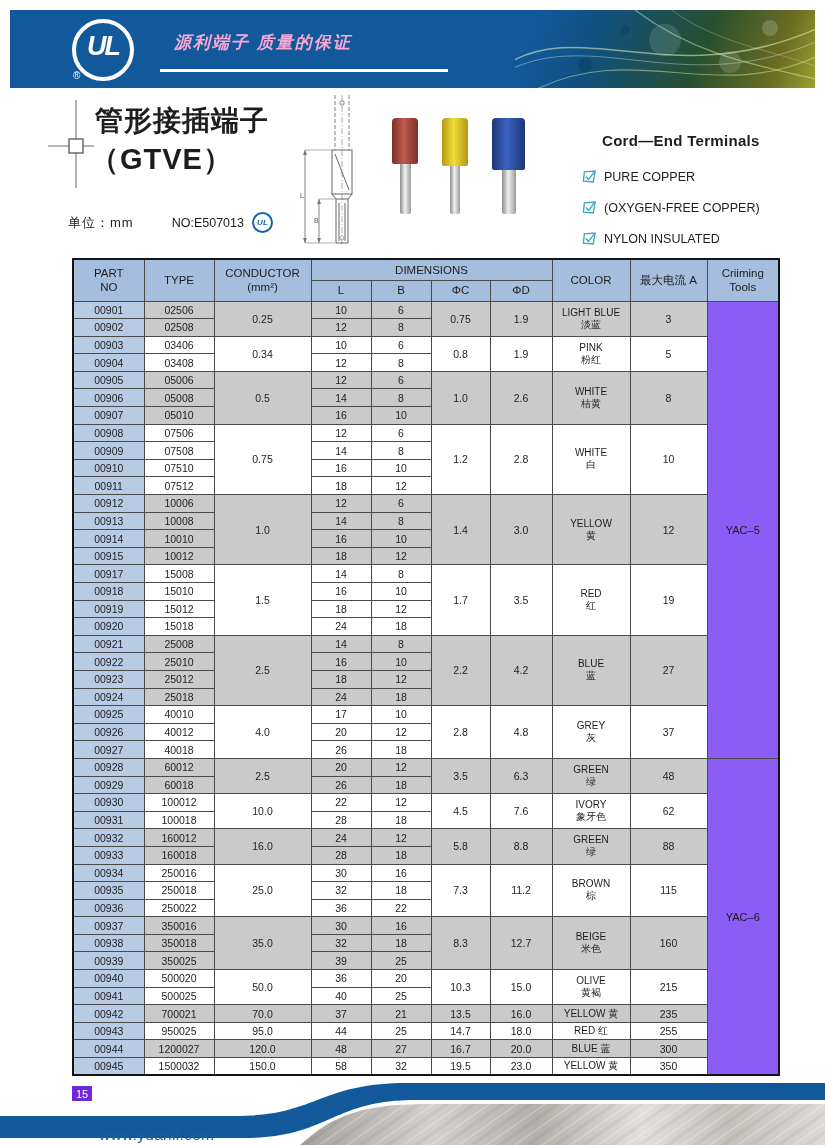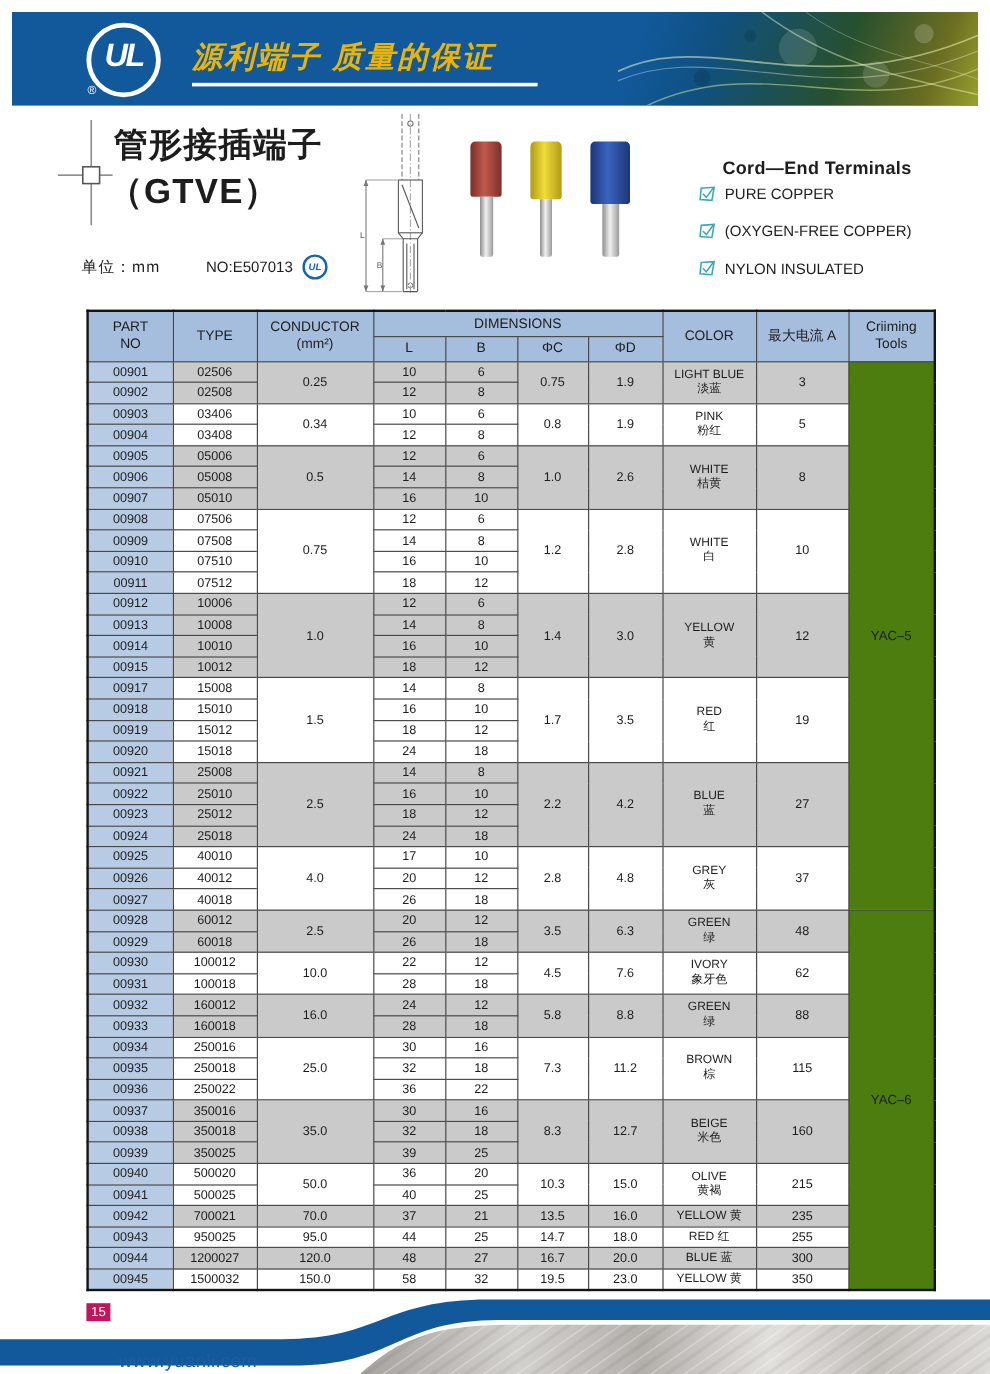--- a/index.html
+++ b/index.html
@@ -15,65 +15,65 @@
        font-family:"Liberation Sans","DejaVu Sans",sans-serif;color:var(--ink);overflow:hidden;}
 
   
   .banner{position:absolute;left:10px;top:10px;width:805px;height:78px;background:var(--brand-blue);overflow:hidden;}
   .banner-art{position:absolute;top:0;right:0;width:300px;height:78px;
      background:linear-gradient(110deg,rgba(17,89,155,0) 0%,rgba(17,89,155,0) 8%,#10507f 28%,#28502f 62%,#6b6d22 86%,#9aa12f 100%);}
   .banner-art svg{position:absolute;inset:0;}
   .ul-logo{position:absolute;left:62px;top:9px;width:54px;height:54px;border:4px solid #fff;border-radius:50%;color:#fff;}
   .ul-logo .ul-text{position:absolute;left:0;right:0;top:8px;text-align:center;font-size:27px;font-weight:bold;font-style:italic;letter-spacing:-2px;}
   .ul-logo .reg{position:absolute;left:-3px;bottom:-4px;font-size:10px;font-style:normal;}
-  .slogan{position:absolute;left:150px;top:21px;color:#eab308;font-size:25px;font-weight:bold;font-style:italic;letter-spacing:2px;white-space:nowrap;}
+  .slogan{position:absolute;left:164px;top:21px;color:#f9a8d4;font-size:17px;font-weight:bold;font-style:italic;letter-spacing:2px;white-space:nowrap;}
   .slogan-underline{position:absolute;left:150px;top:59px;width:288px;height:3px;background:#fff;}
 
   
   .draft-icon{position:absolute;left:48px;top:100px;}
   .page-title-cn{position:absolute;left:95px;top:102px;font-size:28px;font-weight:bold;letter-spacing:1px;}
   .page-title-en{position:absolute;left:90px;top:140px;font-size:29px;font-weight:bold;letter-spacing:1px;}
   .tech-drawing{position:absolute;left:295px;top:95px;}
   .photo{position:absolute;left:392px;top:118px;width:160px;height:96px;display:flex;align-items:flex-end;gap:24px;}
   .terminal{display:flex;flex-direction:column;align-items:center;}
   .sleeve{border-radius:4px 4px 2px 2px;}
   .pin{background:linear-gradient(90deg,#8d8d8d,#f0f0f0 45%,#9a9a9a);border-radius:0 0 2px 2px;}
   .sleeve-red{width:26px;height:46px;background:linear-gradient(90deg,#7c2f28,#c05a4e 45%,#7c2f28);}
   .sleeve-yellow{width:26px;height:48px;background:linear-gradient(90deg,#b29a14,#f0dc3a 45%,#b29a14);}
   .sleeve-blue{width:33px;height:52px;background:linear-gradient(90deg,#1c3677,#3a63c0 45%,#1c3677);}
   .pin-red{width:11px;height:50px;}
   .pin-yellow{width:10px;height:48px;}
   .pin-blue{width:14px;height:44px;}
   .cordend-heading{position:absolute;left:602px;top:132px;font-size:15px;font-weight:bold;letter-spacing:.3px;}
-  .features{position:absolute;left:582px;top:146px;width:230px;}
+  .features{position:absolute;left:582px;top:161px;width:230px;}
   .feature{display:flex;align-items:center;gap:7px;height:31px;font-size:12.5px;}
   .unit-line{position:absolute;left:68px;top:212px;font-size:13px;display:flex;align-items:center;}
   .unit-label{letter-spacing:1px;}
   .cert-no{margin-left:38px;font-size:12.5px;}
   .cert-mark{margin-left:8px;width:17px;height:17px;border:2px solid #1565ab;border-radius:50%;color:#1565ab;
      font-size:8px;font-weight:bold;font-style:italic;display:flex;align-items:center;justify-content:center;}
 
   
   .spec-table{position:absolute;left:72px;top:258px;border-collapse:collapse;table-layout:fixed;
      border:2px solid #141414;font-size:10.5px;}
   .spec-table th,.spec-table td{border:1px solid #4a4a4a;text-align:center;vertical-align:middle;padding:0;}
   .spec-table thead th{background:var(--thead-bg);font-weight:normal;font-size:11.5px;white-space:pre-line;line-height:1.25;}
   .spec-table thead tr:first-child{height:21px;}
   .spec-table thead tr:last-child{height:21px;}
   .spec-table tbody tr{height:17.6px;}
   .c-part{background:var(--part-bg);}
   .bg-gray{background:var(--row-gray);}
   .bg-white{background:#ffffff;}
   .c-color{white-space:pre-line;font-size:10px;line-height:1.2;}
-  .c-tool{background:#4d7c0f;font-size:11px;}
+  .c-tool{background:#8b5cf6;font-size:11px;}
 
   
   .footer{position:absolute;left:0;top:1075px;width:825px;height:70px;}
   .footer svg{position:absolute;inset:0;}
-  .page-num{position:absolute;left:72px;top:11px;width:20px;height:15px;background:#be185d;color:#fff;
+  .page-num{position:absolute;left:72px;top:11px;width:20px;height:15px;background:#6d28d9;color:#fff;
      font-size:11px;display:flex;align-items:center;justify-content:center;}
   .site{position:absolute;left:99px;top:9px;font-size:15.5px;color:#1c5ca6;letter-spacing:.3px;margin-top:42px;}
   .blue-swoosh{fill:var(--brand-blue);stroke:#fff;stroke-width:6;paint-order:stroke;}
 </style>
 </head>
 <body>
 
 <div class="banner">
   <div class="banner-art">
     <svg viewBox="0 0 300 78">

